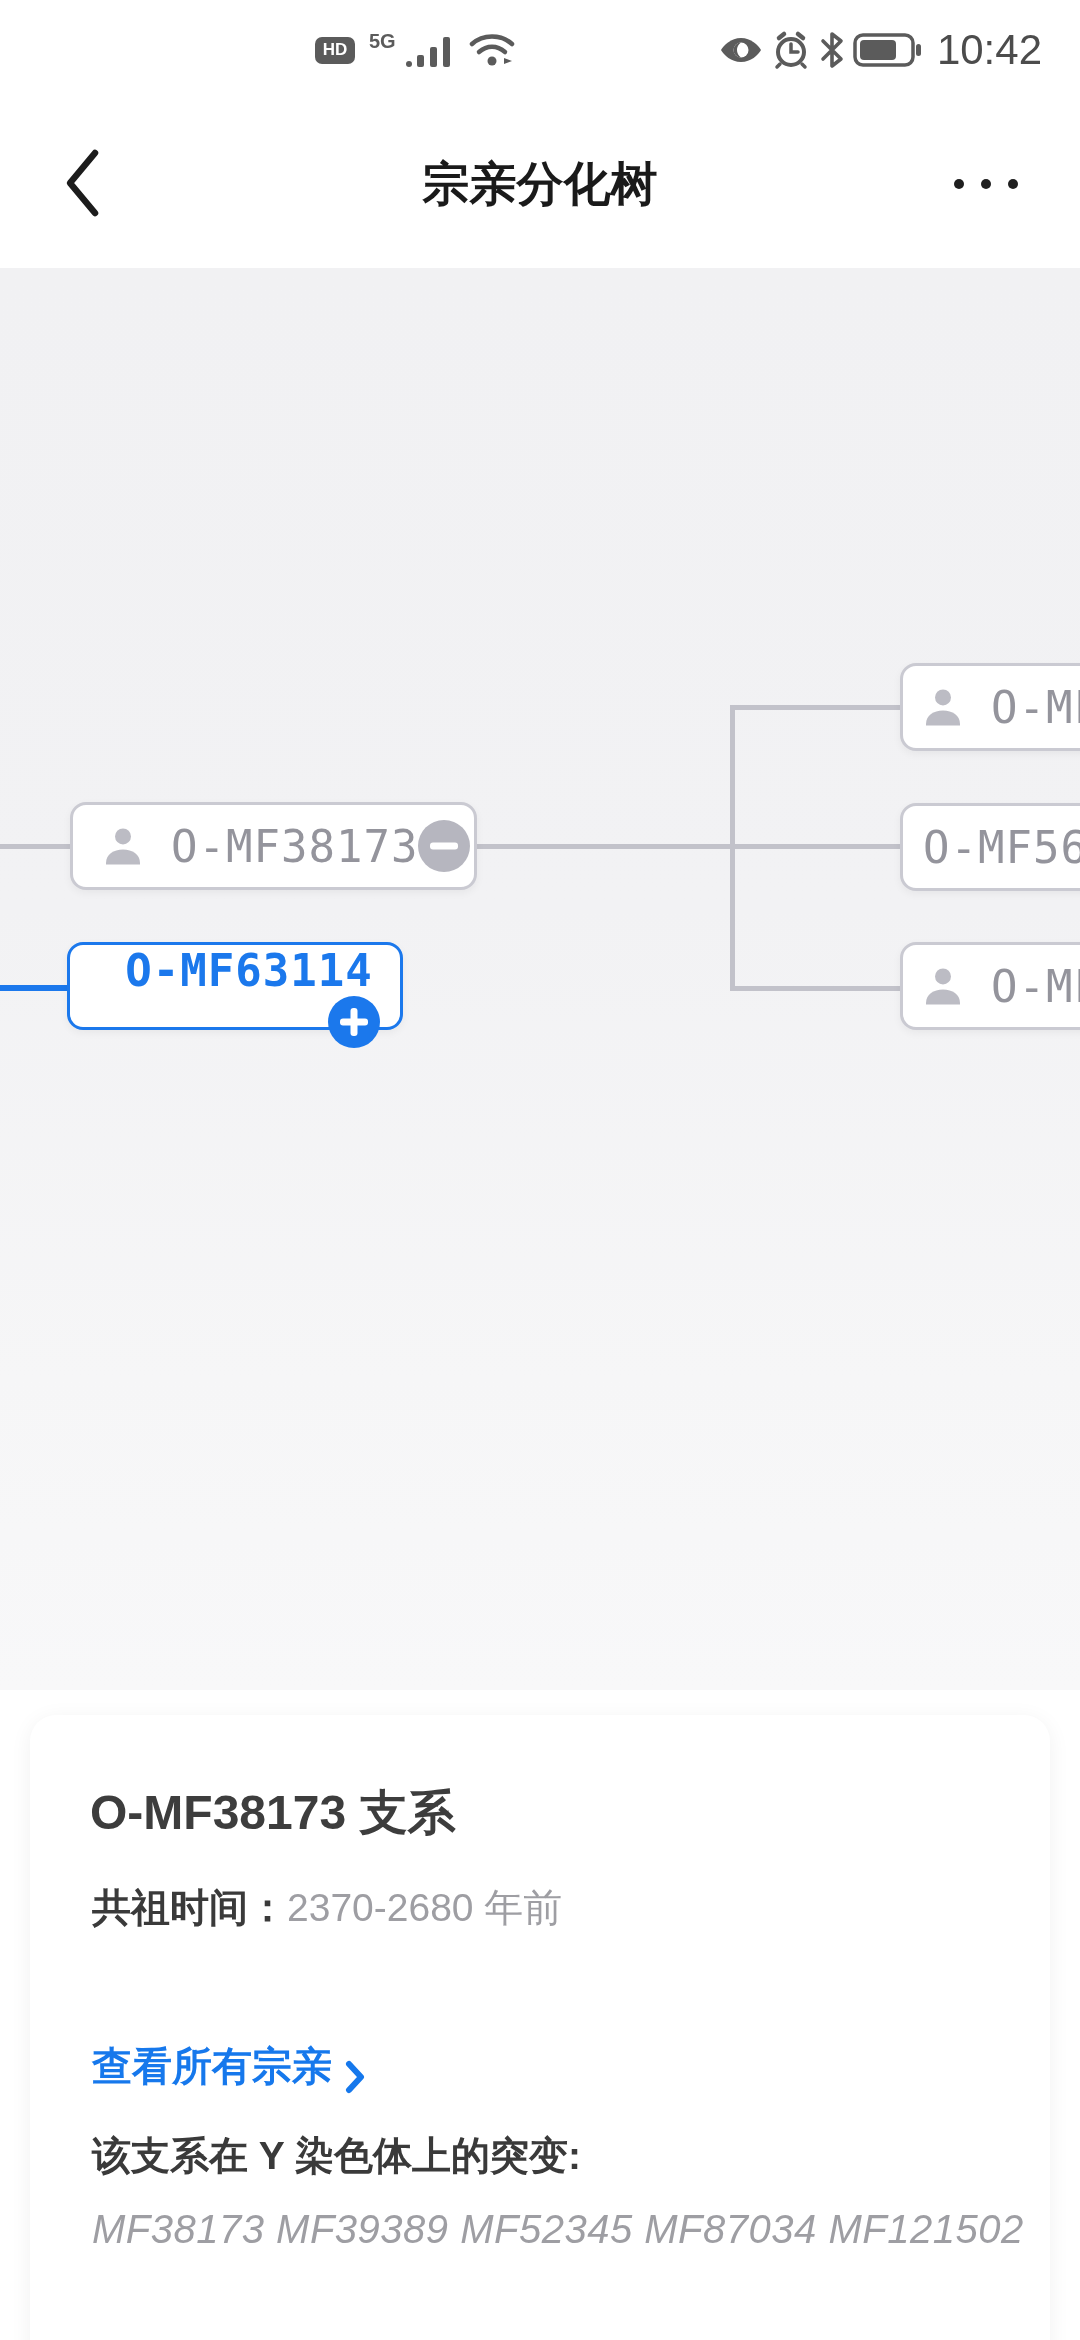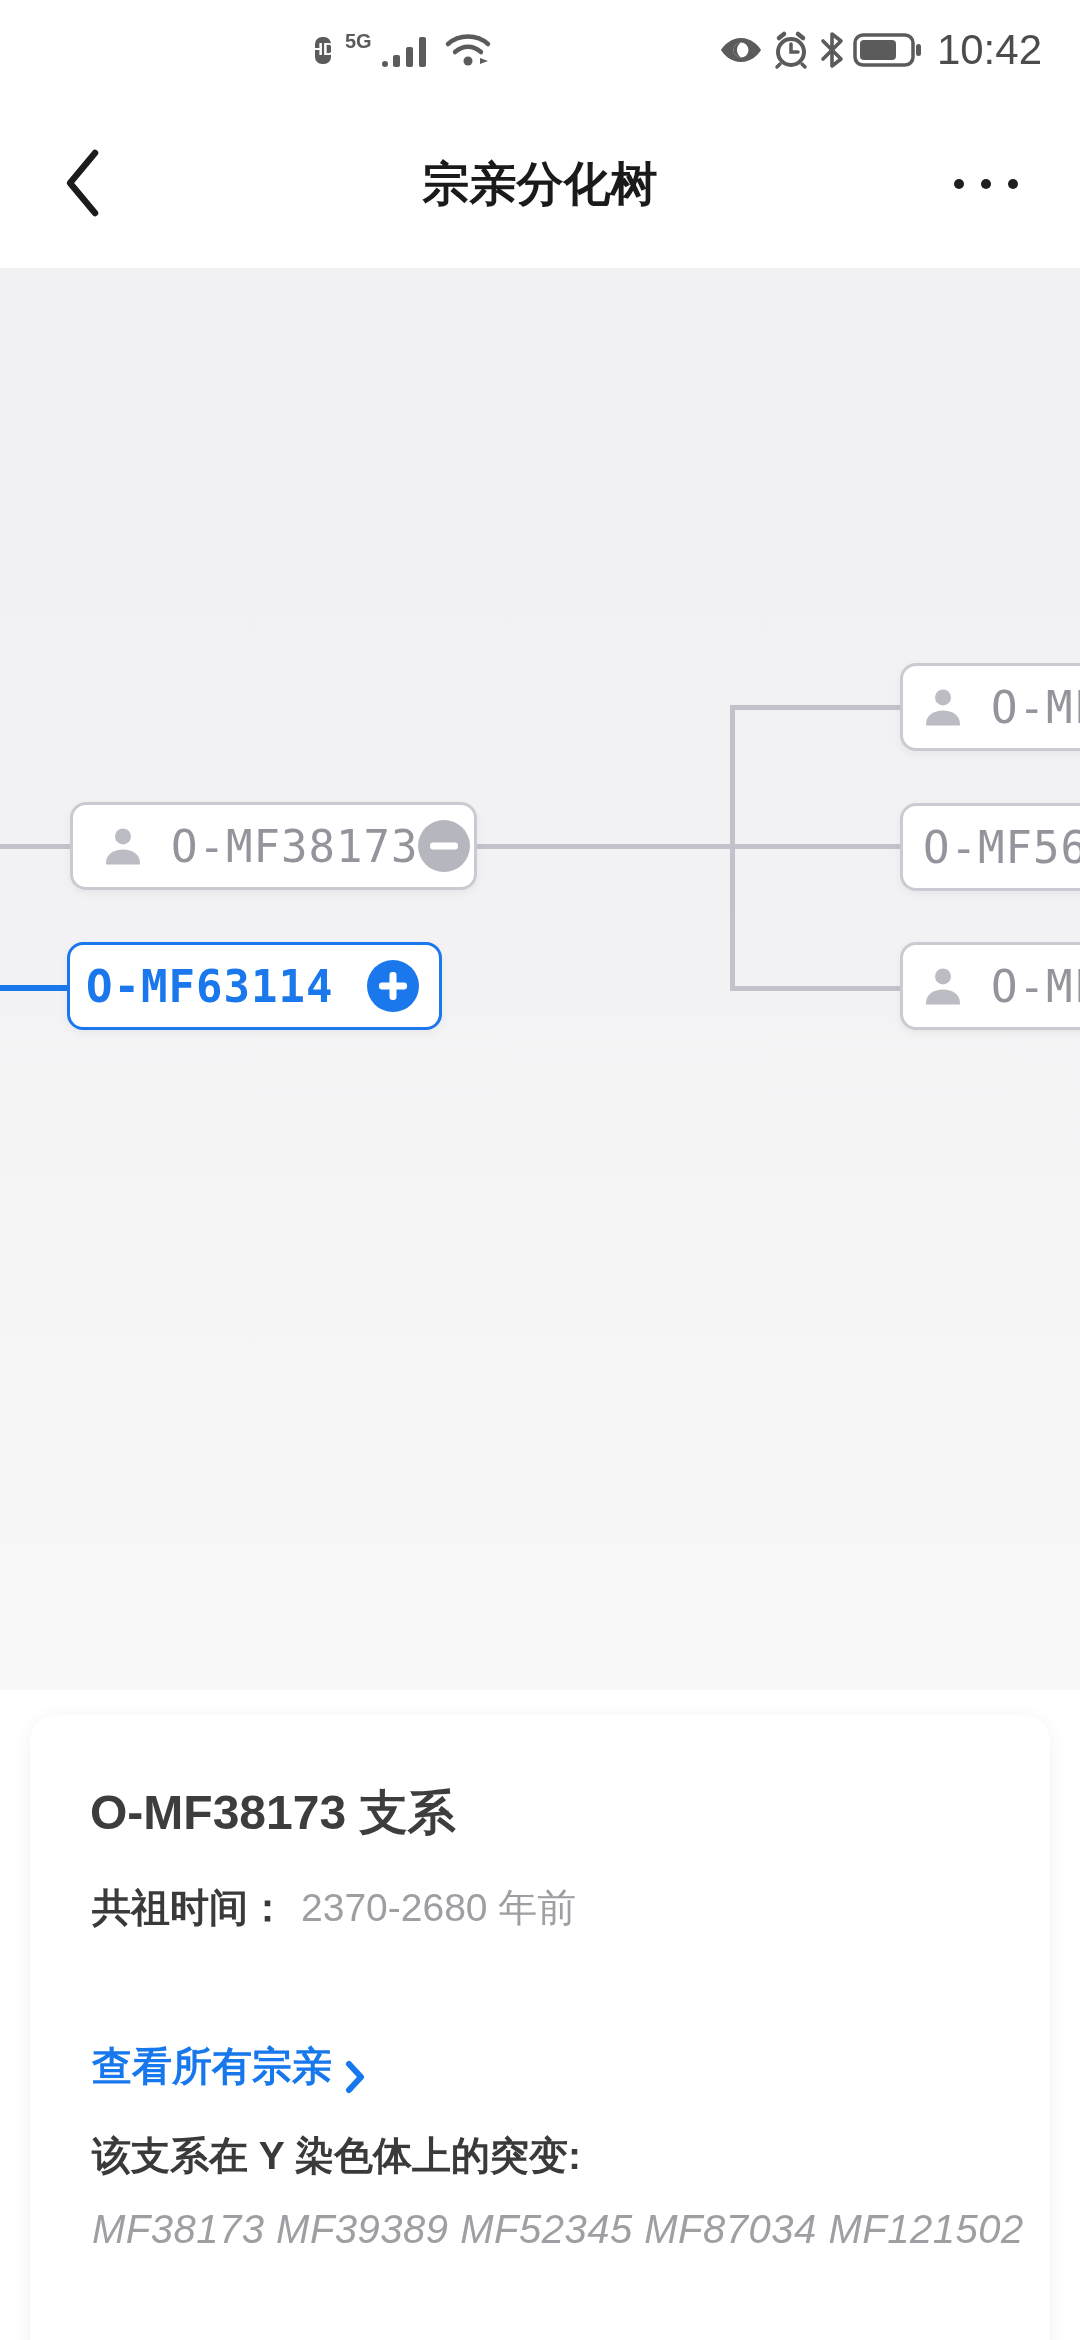--- a/index.html
+++ b/index.html
@@ -6,21 +6,21 @@
   html,body { width:1080px; height:2340px; overflow:hidden; background:#ffffff;
               font-family:"Liberation Sans", sans-serif; }
   .screen { position:relative; width:1080px; height:2340px; overflow:hidden; }
 
   
   .statusbar { position:absolute; top:0; left:0; width:1080px; height:100px; background:#fff; }
   .sb-left { position:absolute; left:315px; top:0; height:100px; display:flex; align-items:center; gap:10px; }
   .sb-right { position:absolute; right:38px; top:0; height:100px; display:flex; align-items:center; gap:8px; }
   .hd-badge { display:inline-flex; align-items:center; justify-content:center;
               background:#5b5b5b; color:#fff; font-weight:bold; font-size:17px;
-              width:16px; height:27px; border-radius:7px; letter-spacing:0; }
+              width:40px; height:27px; border-radius:7px; letter-spacing:0; }
   .net { font-size:20px; font-weight:bold; color:#5b5b5b; position:relative; top:-9px; margin-left:4px; }
   .sb-icon { display:block; }
   .time { font-size:42px; color:#4c4c4c; margin-left:8px; }
 
   
   .header { position:absolute; top:100px; left:0; width:1080px; height:168px; background:#fff; }
   .back { position:absolute; left:52px; top:50%; transform:translateY(-50%);
           background:none; border:none; width:60px; height:80px; cursor:pointer; }
   .page-title { position:absolute; left:0; right:0; top:50%; transform:translateY(-50%);
                 text-align:center; font-size:47px; font-weight:bold; color:#1a1a1a; }
@@ -51,21 +51,21 @@
                   background:#fff; border-radius:3px; transform:translate(-50%,-50%); }
   .nbtn.plus::after { content:""; position:absolute; left:50%; top:50%; width:7px; height:28px;
                   background:#fff; border-radius:3px; transform:translate(-50%,-50%); }
 
   
   .card { position:absolute; left:30px; top:1715px; width:1020px; height:660px;
           background:#fff; border-radius:26px; box-shadow:0 4px 22px rgba(0,0,0,.06); }
   .card-title { position:absolute; left:60px; top:66px; font-size:48px; font-weight:bold; color:#3d3d3d; }
   .crow { position:absolute; left:62px; font-size:39px; display:flex; align-items:baseline; }
   .crow .lbl { font-weight:bold; color:#3a3a3a;text-align:center; }
-  .crow .val { color:#9e9ea3; margin-left:14px; }
+  .crow .val { color:#9e9ea3; }
   .crow.r1 { top:166px; } .crow.r2 { top:244px; }
   .link { position:absolute; left:62px; top:324px; display:flex; align-items:flex-end; gap:12px;
           font-size:40px; color:#1678ec; font-weight:bold; text-decoration:none; cursor:pointer; }
   .mutlabel { position:absolute; left:62px; top:414px; font-size:39px; font-weight:bold; color:#3a3a3a; }
   .muts { position:absolute; left:62px; top:492px; font-size:40px; color:#9e9ea3; letter-spacing:.5px;font-style:italic; }
 </style>
 </head>
 <body>
 
 <div class="screen">
@@ -137,21 +137,21 @@
 
     <div class="node" style="left:70px; top:534px; width:407px;">
       <svg class="avatar" viewBox="0 0 24 24">
         <circle cx="12" cy="7.2" r="4" fill="#bcbcc4"></circle>
         <path d="M3.5 20.5 c0-4.4 3.8-6.8 8.5-6.8 s8.5 2.4 8.5 6.8 v0.7 h-17 z" fill="#bcbcc4"></path>
       </svg>
       <span class="nlabel">O-MF38173</span>
       <button class="nbtn minus"></button>
     </div>
 
-    <div class="node blue noicon" style="left:67px; top:674px; width:375px; padding-left:16px;">
+    <div class="node blue noicon" style="left:67px; top:674px; width:336px; padding-left:28px;flex-direction:column;">
       <span class="nlabel">O-MF63114</span>
       <button class="nbtn plus"></button>
     </div>
 
     <div class="node child" style="left:900px; top:395px; width:420px;">
       <svg class="avatar" viewBox="0 0 24 24">
         <circle cx="12" cy="7.2" r="4" fill="#bcbcc4"></circle>
         <path d="M3.5 20.5 c0-4.4 3.8-6.8 8.5-6.8 s8.5 2.4 8.5 6.8 v0.7 h-17 z" fill="#bcbcc4"></path>
       </svg>
       <span class="nlabel">O-MF</span>

